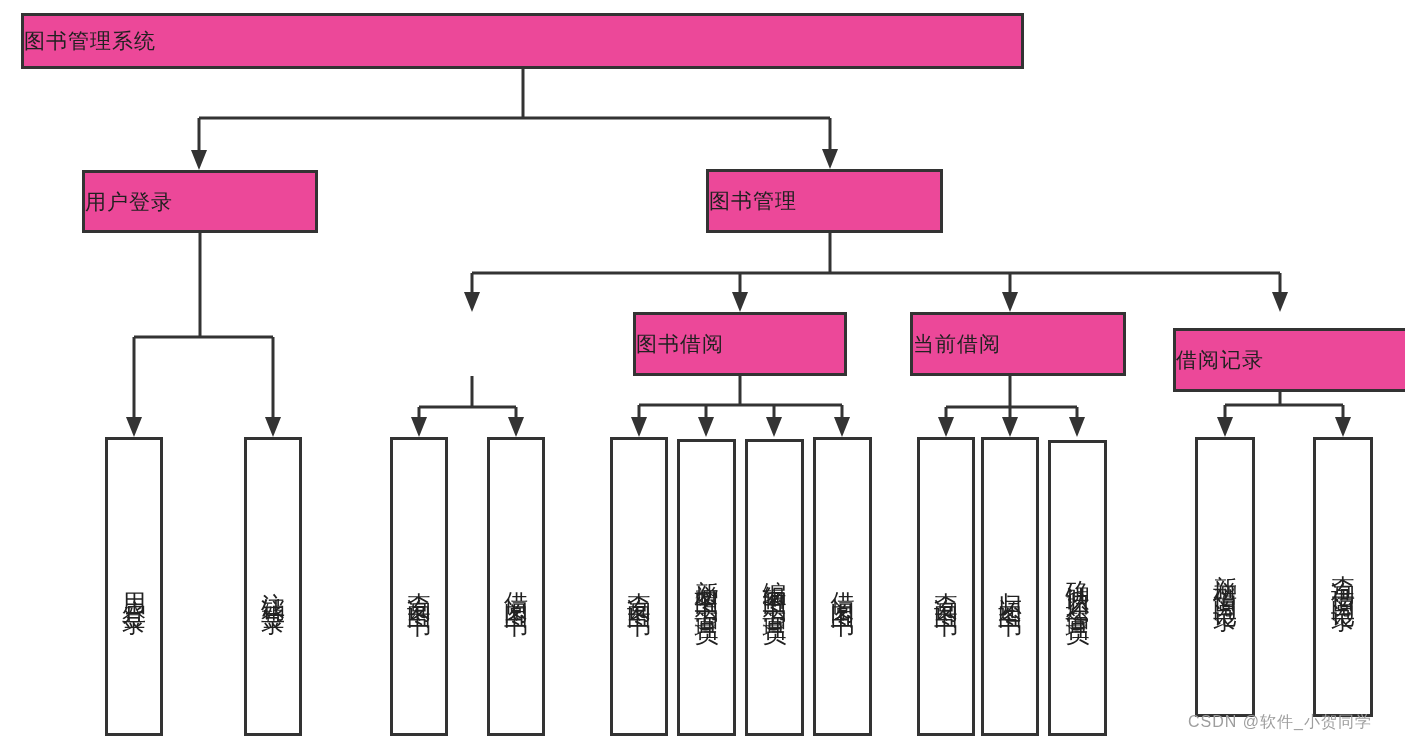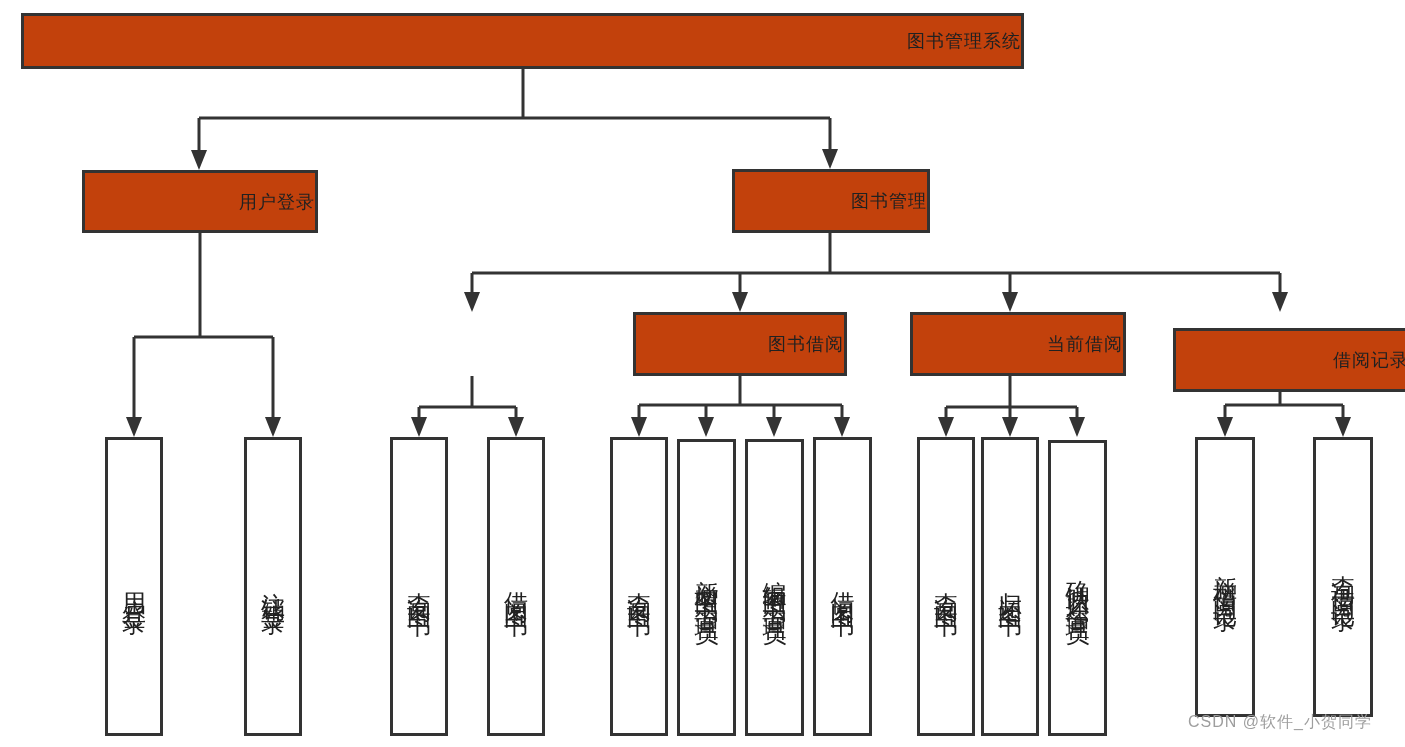--- a/index.html
+++ b/index.html
@@ -20,25 +20,25 @@
     left: 0;
     top: 0;
     width: 1405px;
     height: 747px;
     pointer-events: none;
   }
   .hbox {
     position: absolute;
     box-sizing: border-box;
     border: 3px solid #333333;
-    background: #c2410c;
+    background: #ec4899;
     display: flex;
     align-items: center;
-    justify-content: flex-end;
-    font-size: 18px;
+    justify-content: flex-start;
+    font-size: 21px;
     color: #212121;
     letter-spacing: 1px;
     z-index: 2;
   }
   .leaf {
     position: absolute;
     box-sizing: border-box;
     border: 3px solid #333333;
     background: #ffffff;
     display: flex;
@@ -140,21 +140,21 @@
     </g>
   </svg>
 
   <div class="hbox" style="left:21px; top:13px; width:1003px; height:56px;">
     <span>图书管理系统</span>
   </div>
 
   <div class="hbox" style="left:82px; top:170px; width:236px; height:63px;">
     <span>用户登录</span>
   </div>
-  <div class="hbox" style="left:732px; top:169px; width:198px; height:64px;">
+  <div class="hbox" style="left:706px; top:169px; width:237px; height:64px;">
     <span>图书管理</span>
   </div>
 
   <div class="hbox" style="left:633px; top:312px; width:214px; height:64px;">
     <span>图书借阅</span>
   </div>
   <div class="hbox" style="left:902px; top:312px; width:216px; height:64px;margin-left:8px;">
     <span>当前借阅</span>
   </div>
   <div class="hbox" style="left:1173px; top:328px; width:239px; height:64px;">

